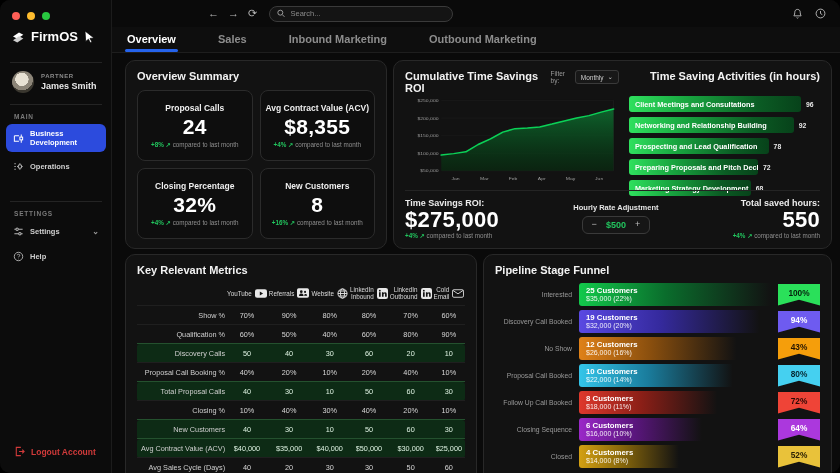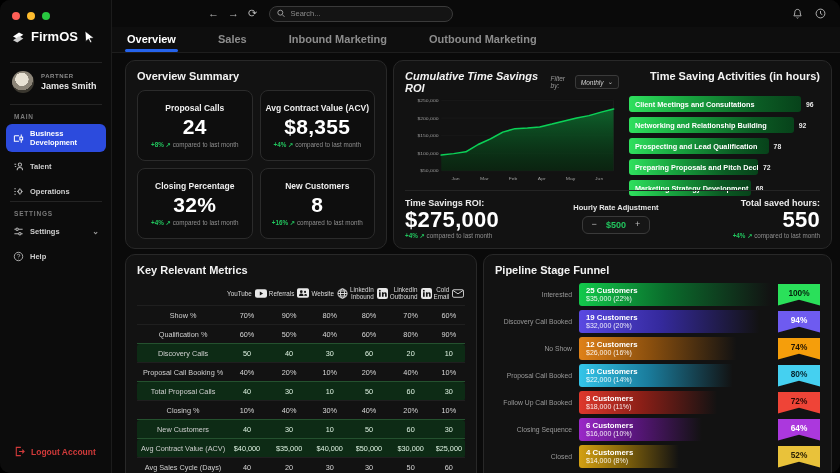--- a/index.html
+++ b/index.html
@@ -55,21 +55,21 @@
   .sum-box { border:1px solid #2b2b2b; border-radius:8px; background:#0e0e0e; display:flex; flex-direction:column; align-items:center; justify-content:center; gap:2px; padding:4px; }
   .sum-box .lb { font-size:8.5px; font-weight:bold; color:#eee; text-align:center; }
   .sum-box .vl { font-size:21px; font-weight:bold; color:#fff; letter-spacing:.3px; }
   .delta-line { font-size:6.3px; color:#8f8f8f; }
   .delta-line b { color:#22c55e; font-weight:bold; }
 
   
   .card-roi { flex:1; display:flex; flex-direction:column; }
   .roi-top { display:flex; flex:1; gap:10px; min-height:0; }
   .roi-left { flex:1.12; display:flex; flex-direction:column; min-width:0; }
-  .roi-left-head { display:flex; align-items:center;font-style:italic; }
+  .roi-left-head { display:flex; align-items:flex-start; }
   .filterby { margin-left:auto; display:flex; align-items:center; gap:4px; font-size:6.5px; color:#9a9a9a; }
   .filter-select { border:1px solid #3a3a3a; background:#181818; border-radius:3px; padding:2px 5px; color:#cfcfcf; font-size:6.5px; display:flex; gap:4px; align-items:center; cursor:pointer; }
   .roi-right { flex:1; display:flex; flex-direction:column; }
   .act-title { font-size:11px; font-weight:bold; color:#f2f2f2; text-align:right; }
   .act-list { margin-top:14px; display:flex; flex-direction:column; gap:5px; }
   .act-row { display:flex; align-items:center; }
   .act-bar { height:16px; border-radius:3px; display:flex; align-items:center; padding-left:6px; color:#fff; font-size:7.3px; font-weight:bold; white-space:nowrap; overflow:hidden; }
   .act-val { font-size:6.8px; color:#e8e8e8; font-weight:bold; margin-left:5px; }
   .roi-bottom { border-top:1px solid #242424; margin-top:7px; padding-top:7px; display:flex; align-items:center; }
   .roi-b-left .t, .roi-b-right .t { font-size:9px; font-weight:bold; color:#ececec; }
@@ -84,21 +84,21 @@
   
   .chart-wrap { flex:1; min-height:0; margin-top:2px; }
 
   
   .card-metrics { width:352px; display:flex; flex-direction:column; }
   table.metrics { width:100%; border-collapse:collapse; margin-top:6px; }
   table.metrics th { font-size:6.3px; color:#dcdcdc; font-weight:normal; padding:4px 1px 5px; vertical-align:middle; }
   .th-inner { display:flex; align-items:center; justify-content:center; gap:3px; }
   .th-label { text-align:right; line-height:1.15; }
   table.metrics td { font-size:7.3px; color:#d6d6d6; text-align:center; padding:4.5px 1px; border-top:1px solid #1f1f1f; }
-  table.metrics td.rowlab { text-align:center; padding-left:4px; color:#cfcfcf; white-space:nowrap; }
+  table.metrics td.rowlab { text-align:right; padding-left:4px; color:#cfcfcf; white-space:nowrap; }
   tr.hl td { background:#0d2b15; border-top:1px solid #24512e; color:#def2e2; }
   tr.hl td:first-child { border-radius:3px 0 0 3px; }
   tr.hl td:last-child { border-radius:0 3px 3px 0; }
 
   
   .card-funnel { flex:1; display:flex; flex-direction:column; }
   .funnel-list { display:flex; flex-direction:column; gap:4px; margin-top:7px; flex:1; }
   .f-row { display:flex; align-items:center; }
   .f-label { width:84px; text-align:right; font-size:6.8px; color:#9a9a9a; padding-right:7px; flex:0 0 auto; }
   .f-bar { flex:1; height:23px; border-radius:3px; display:flex; flex-direction:column; justify-content:center; padding-left:7px; gap:1px; min-width:0; }
@@ -141,31 +141,20 @@
     <div class="sec-label" style="top:113px">MAIN</div>
     <div class="nav-list" style="top:124px" id="main-items">
         <div class="nav-item active">
     <span style="color:#fff">
             <svg class="icon-svg" width="11" height="11" viewBox="0 0 12 12" fill="none" stroke="currentColor" stroke-width="1.1">
               <path d="M1.5 3 H6.5 M1.5 3 V9 H6.5 M9 1.5 V4.5 M9 7.5 V10.5"></path>
               <rect x="7.5" y="4.5" width="3" height="3"></rect>
             </svg>
           </span>
     <span>Business Development</span>
-
-  </div>
-        <div class="nav-item ">
-    <span style="color:#b5b5b5">
-            <svg class="icon-svg" width="11" height="11" viewBox="0 0 12 12" fill="none" stroke="currentColor" stroke-width="1.1">
-              <circle cx="7.5" cy="4" r="1.8"></circle>
-              <path d="M4.5 10 C4.5 8 6 7 7.5 7 C9 7 10.5 8 10.5 10"></path>
-              <path d="M1.5 3.5 H3.5 M2 6 H3.5"></path>
-            </svg>
-          </span>
-    <span>Talent</span>
 
   </div>
         <div class="nav-item ">
     <span style="color:#b5b5b5">
             <svg class="icon-svg" width="11" height="11" viewBox="0 0 12 12" fill="none" stroke="currentColor" stroke-width="1.1">
               <circle cx="7.5" cy="6" r="2"></circle>
               <path d="M7.5 2.5 V4 M7.5 8 V9.5 M4.5 6 H6 M9 6 H10.5"></path>
               <path d="M1.5 3 H3 M1.5 6 H3 M1.5 9 H3"></path>
             </svg>
           </span>
@@ -557,21 +546,21 @@
        <span class="l2">$32,000 (20%)</span>
      </div>
      <div class="f-badge" style="background:#6e5bf0;color:#ffffff">94%</div>
    </div>
             <div class="f-row">
      <div class="f-label">No Show</div>
      <div class="f-bar" style="background:linear-gradient(90deg, #df8118 0%, #8a4f0e 37%, rgba(0,0,0,0) 82%)">
        <span class="l1">12 Customers</span>
        <span class="l2">$26,000 (16%)</span>
      </div>
-     <div class="f-badge" style="background:#f59e0b;color:#241503">74%</div>
+     <div class="f-badge" style="background:#f59e0b;color:#241503">43%</div>
    </div>
             <div class="f-row">
      <div class="f-label">Proposal Call Booked</div>
      <div class="f-bar" style="background:linear-gradient(90deg, #33c5e9 0%, #1a7c9c 36%, rgba(0,0,0,0) 80%)">
        <span class="l1">10 Customers</span>
        <span class="l2">$22,000 (14%)</span>
      </div>
      <div class="f-badge" style="background:#45d0f0;color:#062730">80%</div>
    </div>
             <div class="f-row">

